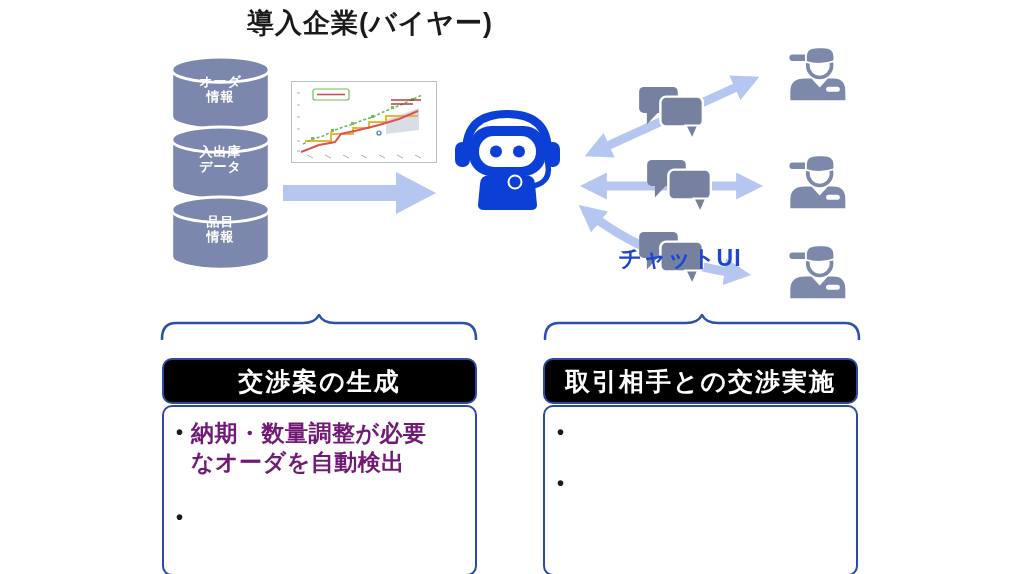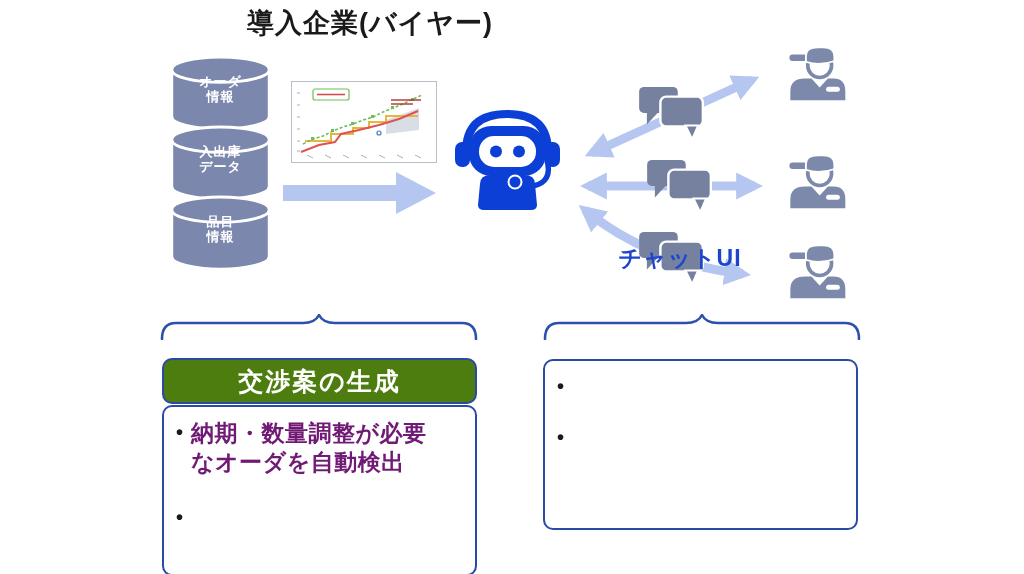--- a/index.html
+++ b/index.html
@@ -16,21 +16,21 @@
   .agent-label{
     position:absolute;left:415px;top:218px;width:185px;text-align:center;
     color:#1c45cf;font-weight:bold;font-size:22px;line-height:1.35;letter-spacing:1px;
   }
   .chatui-label{
     position:absolute;left:615px;top:203px;width:130px;text-align:center;
     color:#1c45cf;font-weight:bold;font-size:23px;letter-spacing:1px;margin-top:40px;
   }
   .info-box{position:absolute;width:315px;}
   .info-box .hdr{
-    height:42px;background:#4d7c0f;border:2px solid #2b4aa3;border-radius:10px;
+    height:42px;background:#000000;border:2px solid #2b4aa3;border-radius:10px;
     color:#fff;font-weight:bold;font-size:25px;text-align:center;line-height:42px;
     letter-spacing:2px;
   }
   .info-box .bdy{
     margin-top:1px;height:155px;background:#fff;border:2px solid #2b4aa3;border-radius:10px;
     padding:12px 8px 0 10px;
   }
   .bullet{display:flex;margin-bottom:26px;}
   .bullet .dot{font-size:20px;font-weight:bold;color:#1a1a1a;margin:2px 8px 0 2px;}
   .bullet .txt{
@@ -189,20 +189,21 @@
         <span class="txt">納期・数量調整が必要
 なオーダを自動検出</span>
       </div>
       <div class="bullet">
         <span class="dot">•</span>
       </div>
     </div>
   </div>
 
   <div class="info-box" style="left:543px;top:358px;">
+    <div class="hdr">取引相手との交渉実施</div>
     <div class="bdy">
       <div class="bullet">
         <span class="dot">•</span>
       </div>
       <div class="bullet">
         <span class="dot">•</span>
       </div>
     </div>
   </div>
 

